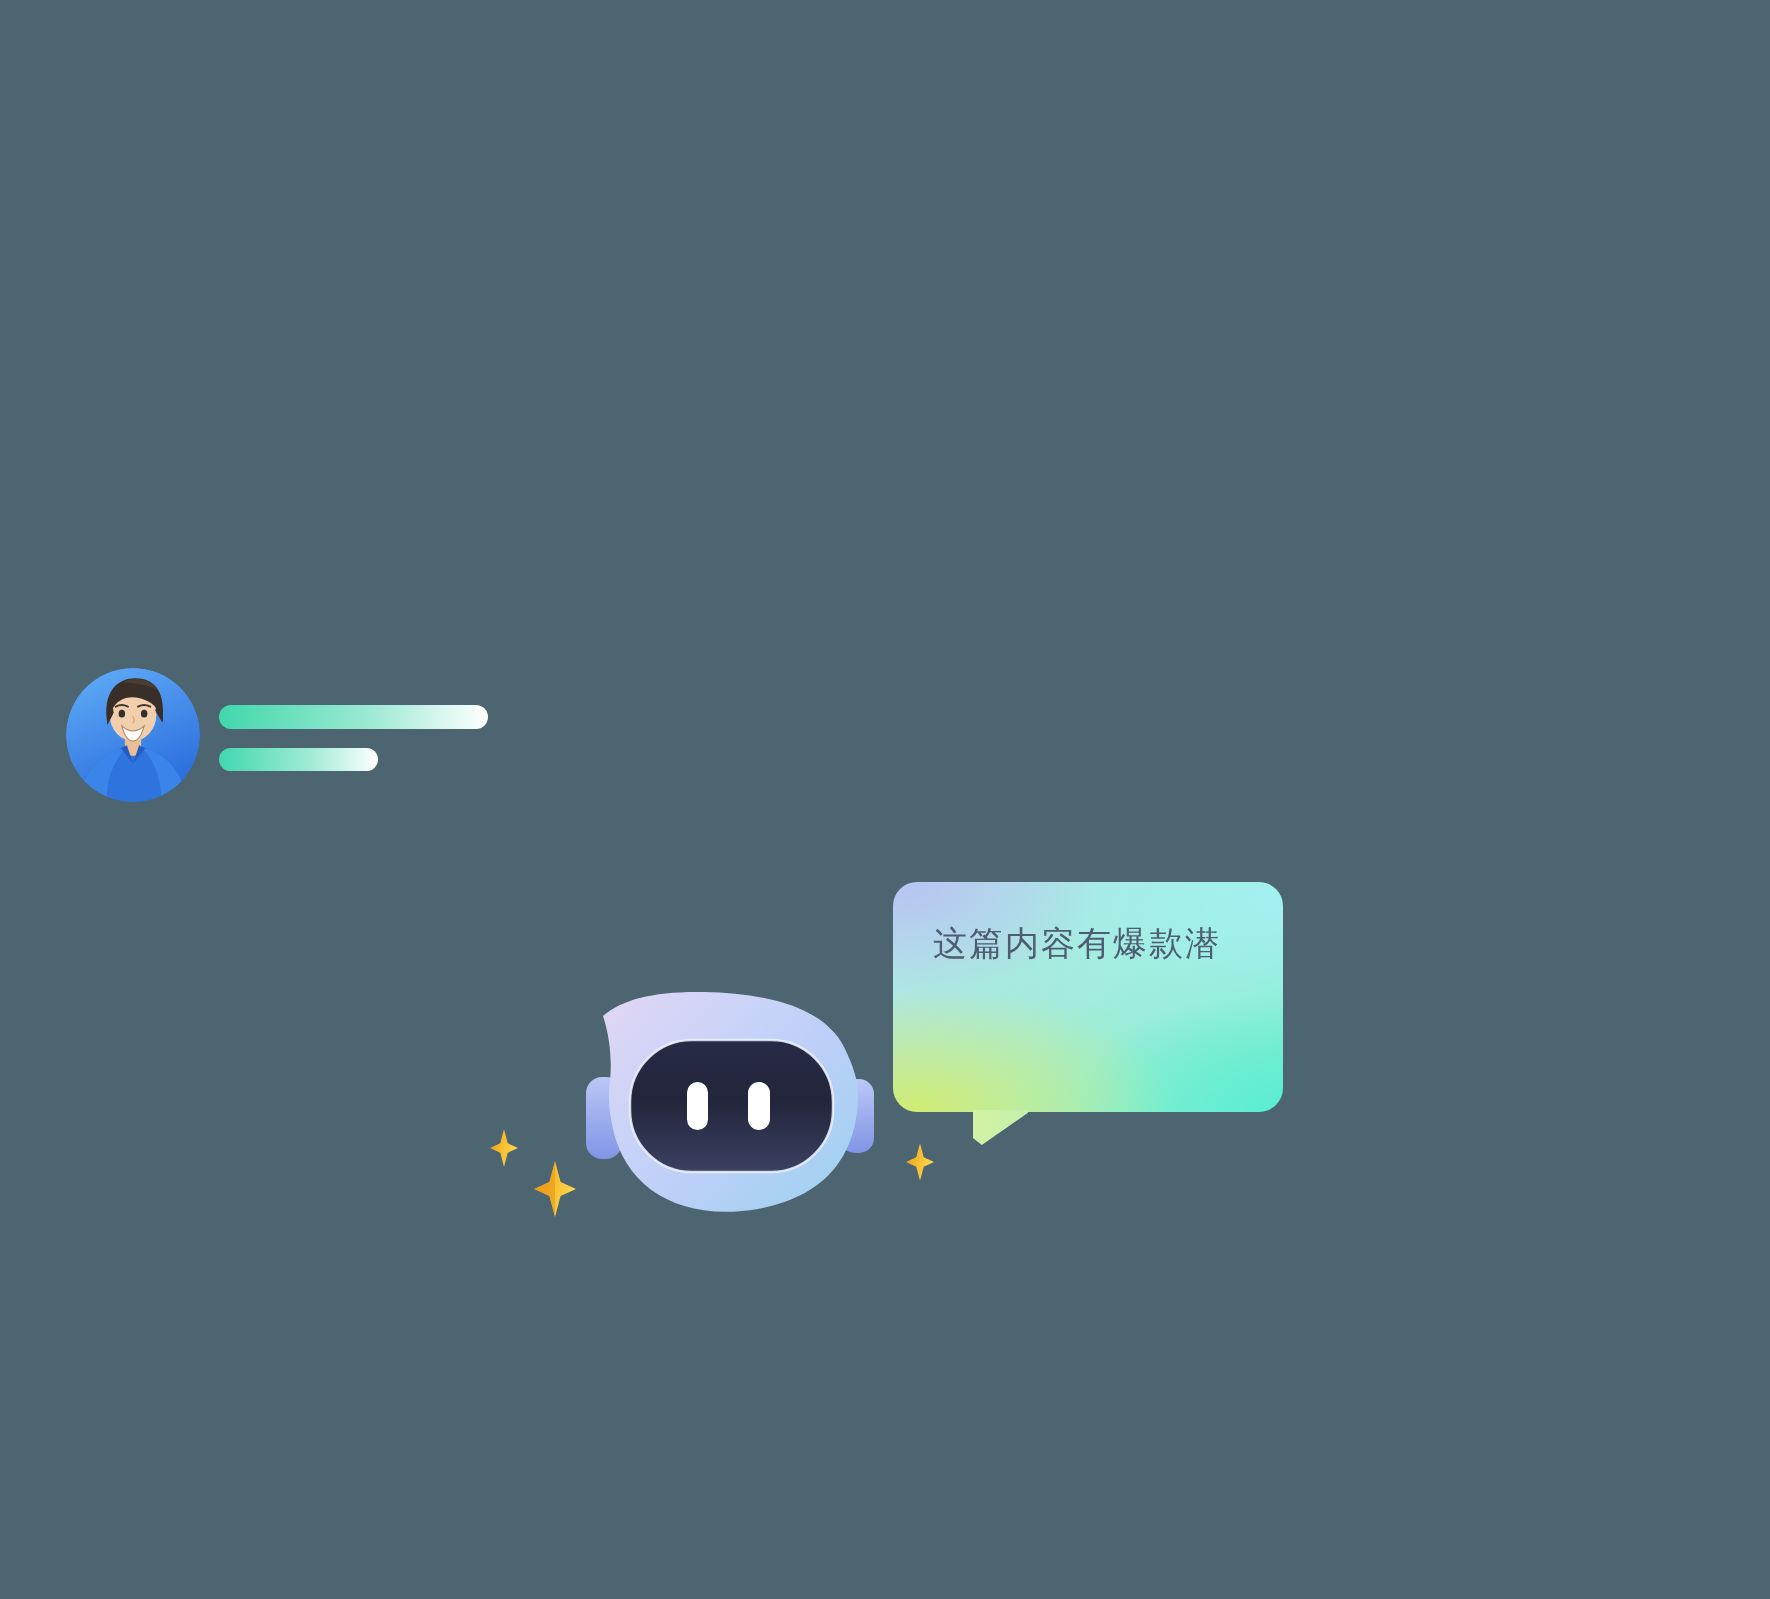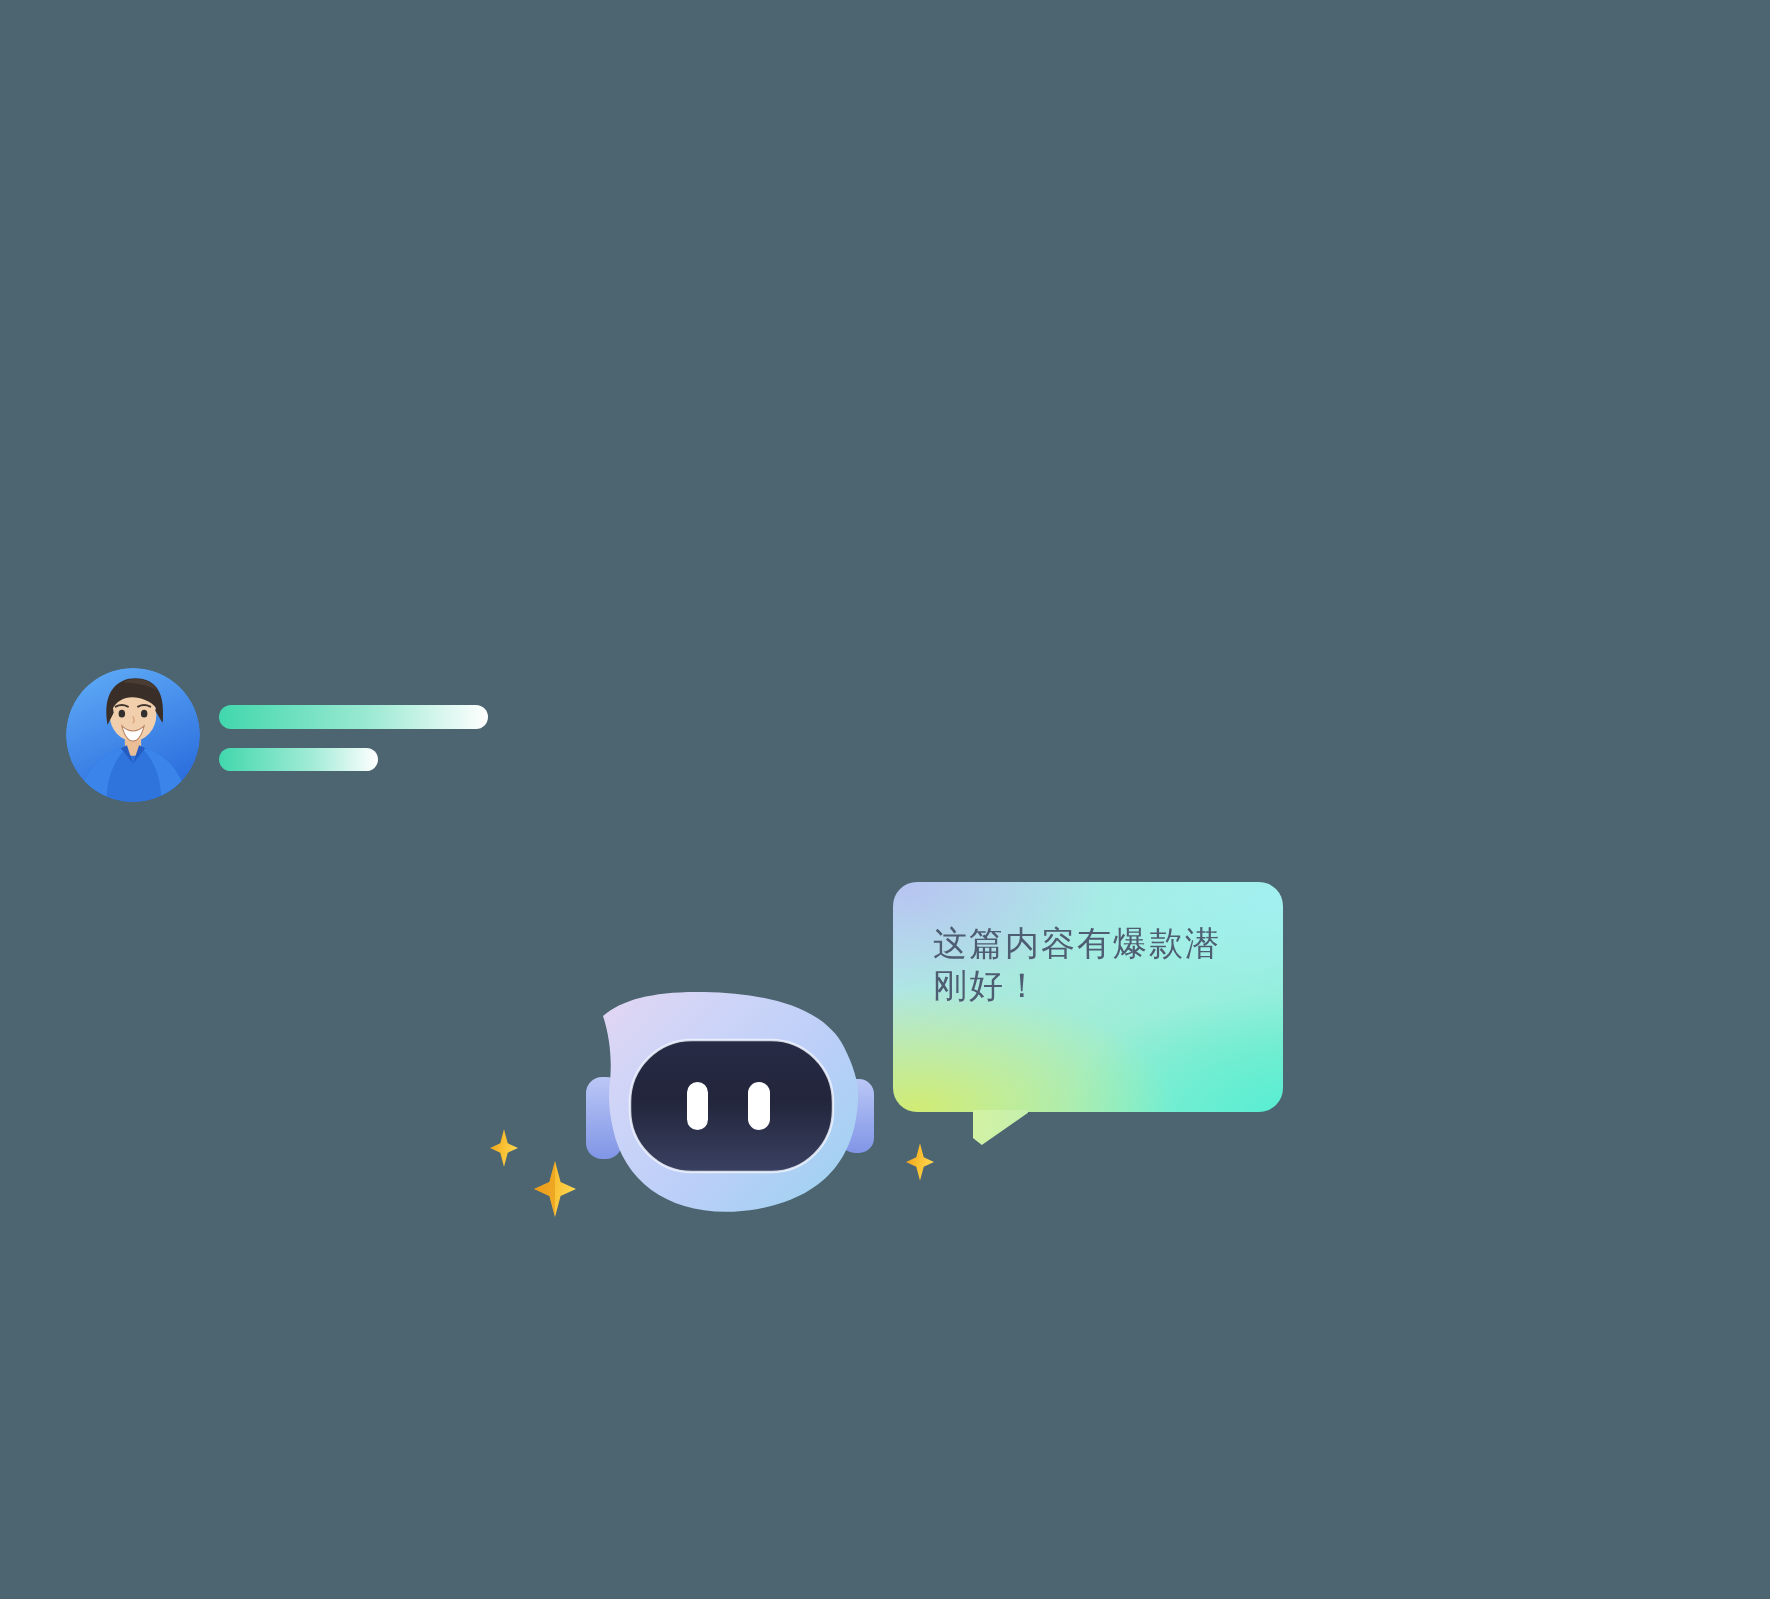--- a/index.html
+++ b/index.html
@@ -127,21 +127,20 @@
         <path d="M 56 14 C 66 8 84 10 90 22 C 80 16 68 15 56 14 Z" fill="#4a3c32"></path>
       </g>
     </svg>
   </div>
 
   <div class="skeleton-line line1"></div>
   <div class="skeleton-line line2"></div>
 
   <div class="bubble">
     <div class="bubble-text-line">这篇内容有爆款潜</div>
-    <div class="bubble-text-line">刚好！</div>
   </div>
   <div class="bubble-tail"></div>
 
   <div class="robot">
     <svg viewBox="0 0 290 232">
       <defs>
         <linearGradient id="hg" x1="0" y1="0" x2="1" y2="0.85">
           <stop offset="0" stop-color="#e2d6f2"></stop>
           <stop offset="0.32" stop-color="#cdd4f8"></stop>
           <stop offset="0.62" stop-color="#bccff8"></stop>

